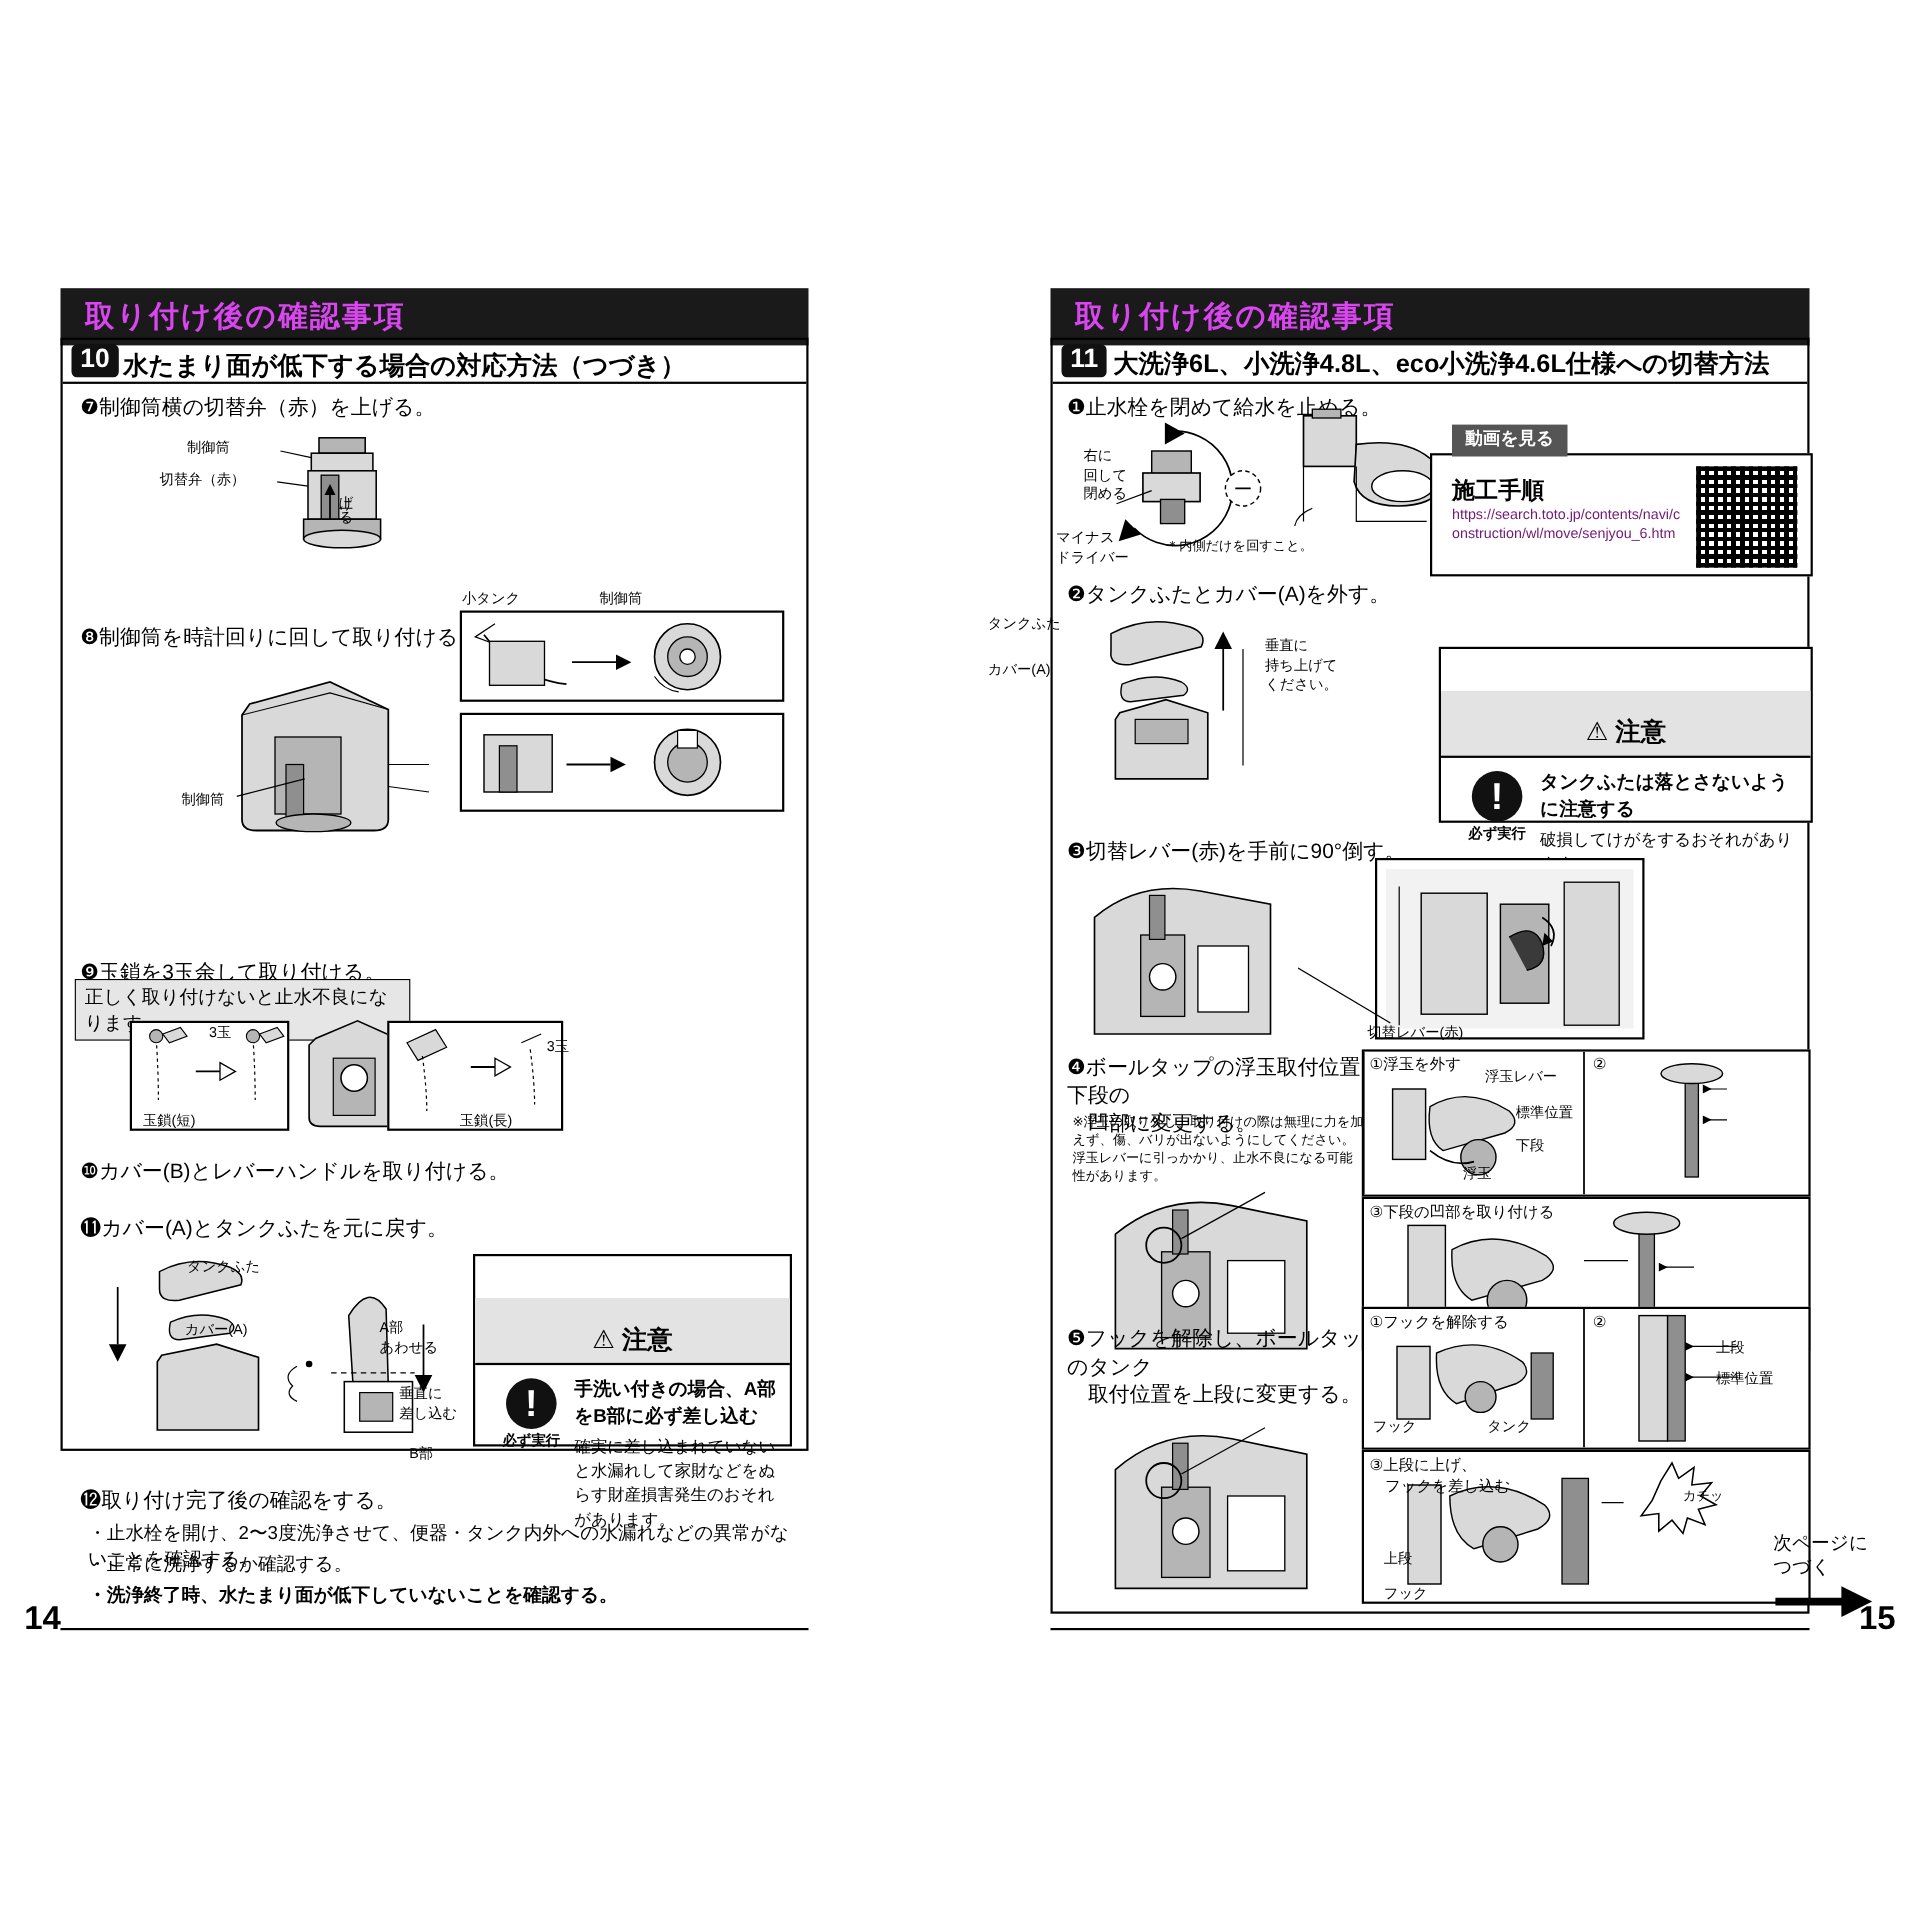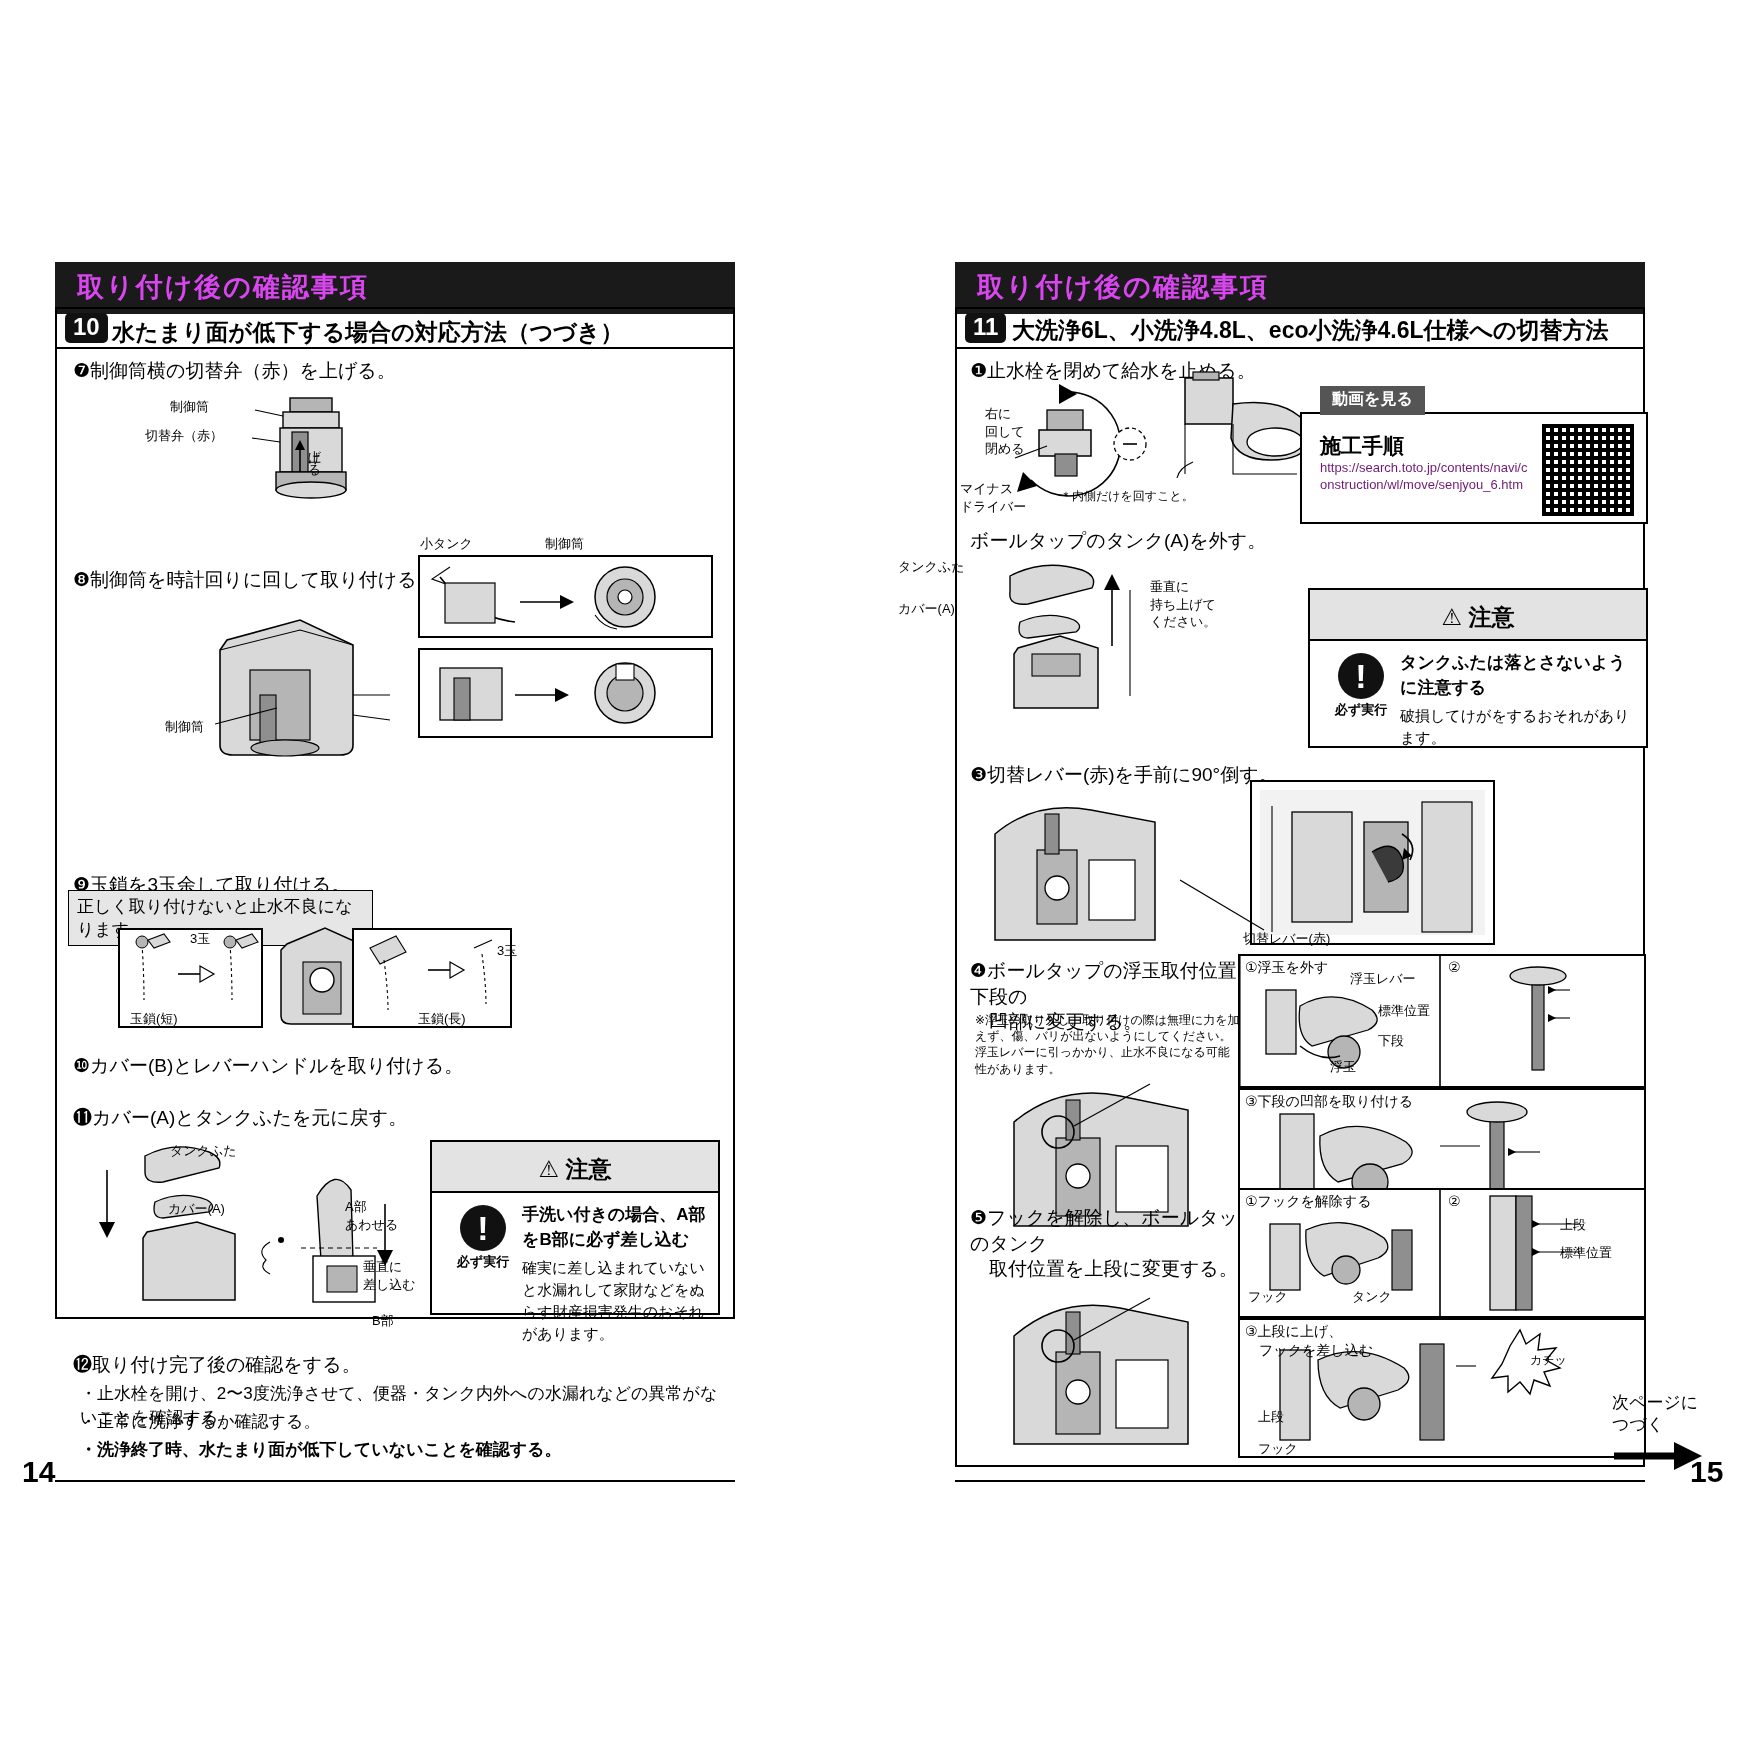--- a/index.html
+++ b/index.html
@@ -17,21 +17,21 @@
   .step{font-size:19px;line-height:1.35;}
   .small{font-size:14px;line-height:1.4;}
   .tiny{font-size:12px;line-height:1.35;}
   .lbl{font-size:13px;}
   .bold{font-weight:bold;}
   .pgno{font-weight:bold;font-size:30px;}
 
   
   .caution{border:2px solid #000;box-sizing:border-box;background:#fff;}
   .caution-hd{background:#e3e3e3;border-bottom:2px solid #000;text-align:center;
-              font-weight:bold;font-size:23px;padding:12px 0 6px 0;}
+              font-weight:bold;font-size:23px;padding:22px 0 6px 0;margin-top:38px;}
   .caution-body{display:flex;padding:10px 12px;}
   .caution-ico{width:78px;flex:0 0 78px;text-align:center;}
   .ex-circle{width:46px;height:46px;border-radius:50%;background:#111;color:#fff;
              font-weight:bold;font-size:34px;line-height:46px;margin:2px auto 2px auto;}
   .must{font-size:13px;font-weight:bold;}
   .caution-txt{font-size:15px;line-height:1.45;flex:1;}
   .caution-txt .t1{font-weight:bold;font-size:17px;display:block;margin-bottom:5px;}
 
   
   .fig{position:absolute;box-sizing:border-box;}
@@ -281,21 +281,21 @@
     </svg>
   </div>
 
   <div class="blk fbox" style="left:1300px;top:412px;width:348px;height:112px;border:2px solid #000;background:#fff;">
     <div class="blk video-tag" style="left:18px;top:-28px;">動画を見る</div>
     <div class="blk bold" style="left:18px;top:18px;font-size:21px;">施工手順</div>
     <div class="blk url" style="left:18px;top:46px;width:210px;">https://search.toto.jp/contents/navi/construction/wl/move/senjyou_6.htm</div>
     <div class="blk qr" style="left:240px;top:10px;"></div>
   </div>
 
-  <div class="blk step" style="left:970px;top:528px;width:420px;">ボールタップのタンク(A)を外す。</div>
+  <div class="blk step" style="left:970px;top:528px;width:420px;">❷タンクふたとカバー(A)を外す。</div>
 
   <div class="fig" style="left:980px;top:550px;width:200px;height:160px;">
     <svg width="200" height="160" viewBox="0 0 200 160">
       <path d="M30 26 q34 -18 72 -6 q16 6 10 18 L48 54 q-20 2 -18 -12 z" class="g1" stroke="#000" stroke-width="1.4"></path>
       <path d="M40 72 q28 -12 54 -2 q10 6 2 12 l-48 6 q-12 0 -8 -16 z" class="g1" stroke="#000" stroke-width="1.3"></path>
       <path d="M34 104 L34 158 L118 158 L118 98 L80 86 L38 98 Z" class="g1" stroke="#000" stroke-width="1.5"></path>
       <rect x="52" y="104" width="48" height="22" class="g2" stroke="#000" stroke-width="1.1"></rect>
       <path d="M132 96 L132 40" class="stroke" stroke-width="3"></path>
       <path d="M124 40 l8 -16 l8 16 z" fill="#000"></path>
       <path d="M150 146 L150 40" class="strokeT"></path>

